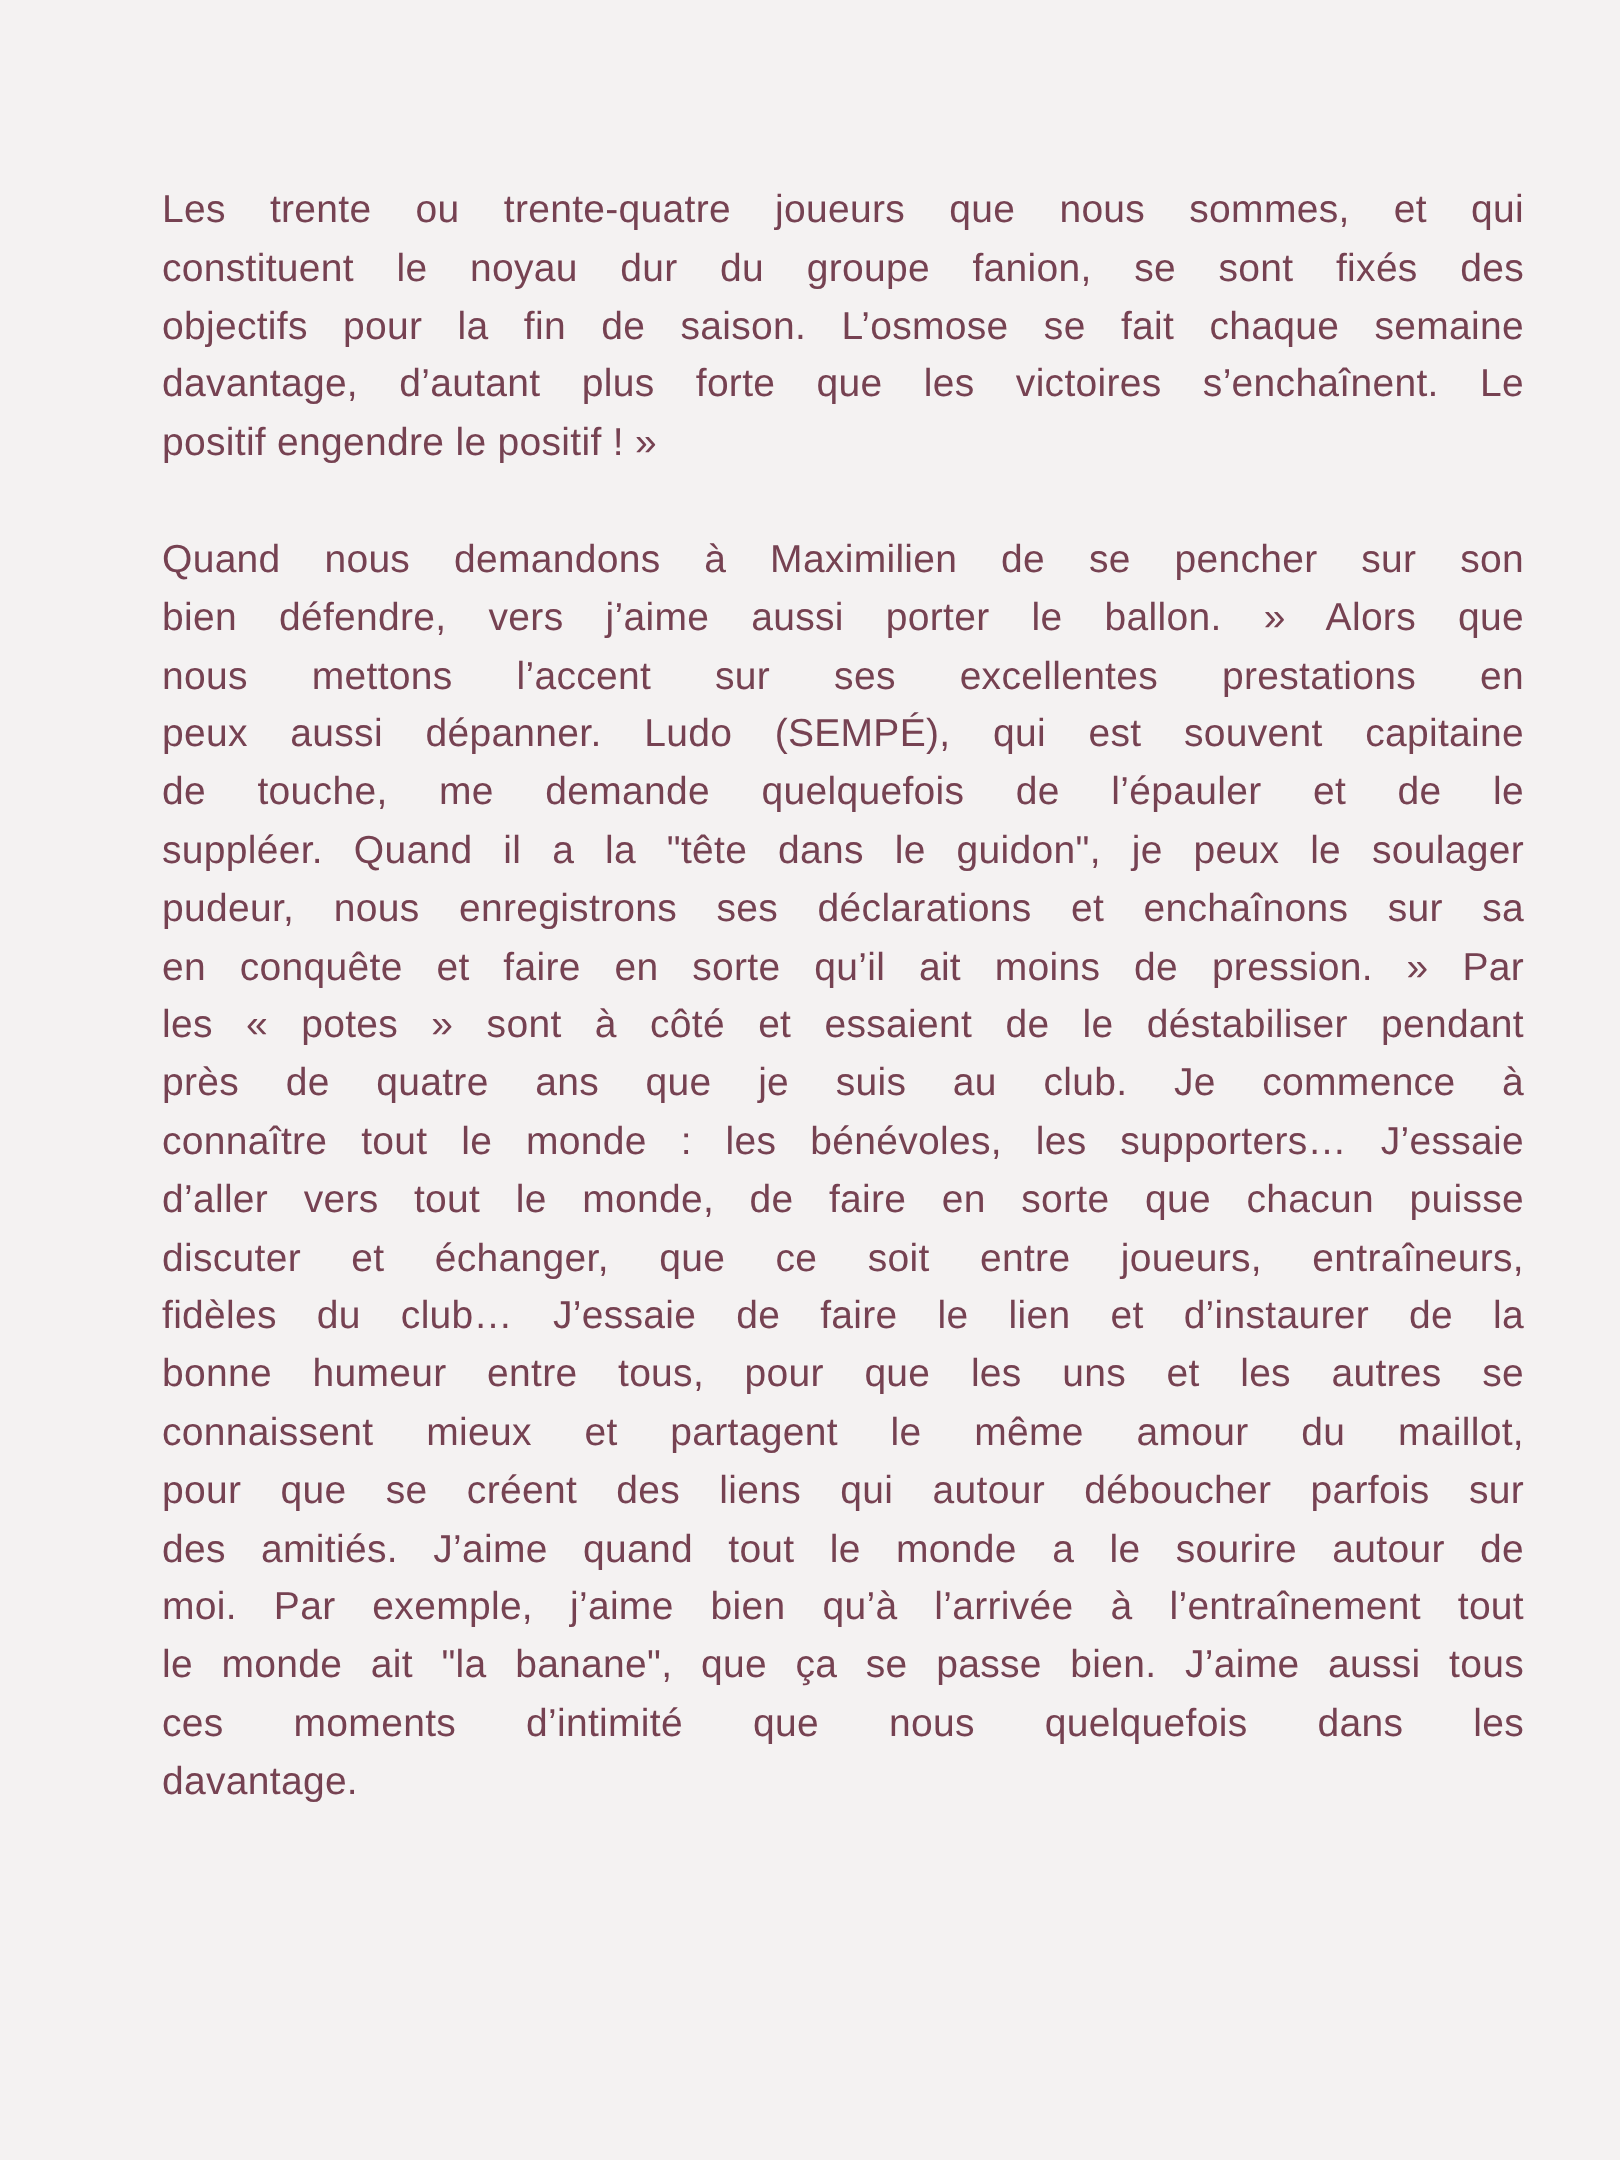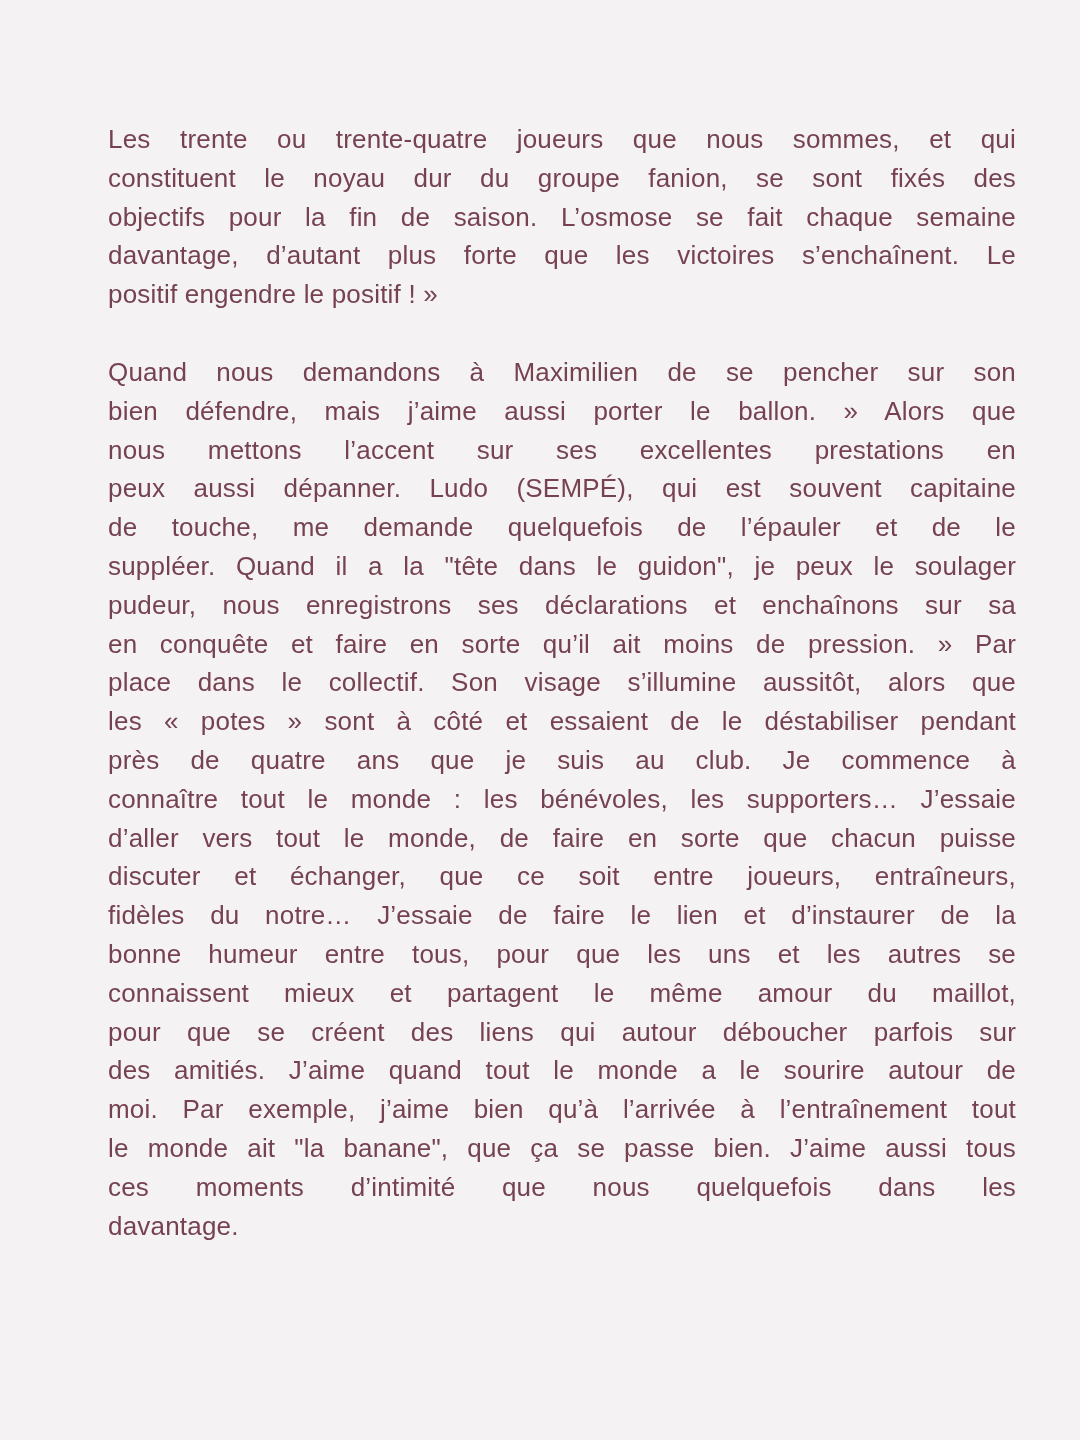--- a/index.html
+++ b/index.html
@@ -49,34 +49,33 @@
   <section class="article" id="article">
       <p class="para">
         <span class="line">Les trente ou trente-quatre joueurs que nous sommes, et qui</span>
         <span class="line">constituent le noyau dur du groupe fanion, se sont fixés des</span>
         <span class="line">objectifs pour la fin de saison. L’osmose se fait chaque semaine</span>
         <span class="line">davantage, d’autant plus forte que les victoires s’enchaînent. Le</span>
         <span class="line last">positif engendre le positif ! »</span>
       </p>
       <p class="para">
         <span class="line">Quand nous demandons à Maximilien de se pencher sur son</span>
-        <span class="line">bien défendre, mais j’aime aussi porter le ballon. » Alors que</span>
+        <span class="line">bien défendre, vers j’aime aussi porter le ballon. » Alors que</span>
         <span class="line">nous mettons l’accent sur ses excellentes prestations en</span>
         <span class="line">peux aussi dépanner. Ludo (SEMPÉ), qui est souvent capitaine</span>
         <span class="line">de touche, me demande quelquefois de l’épauler et de le</span>
         <span class="line">suppléer. Quand il a la "tête dans le guidon", je peux le soulager</span>
         <span class="line">pudeur, nous enregistrons ses déclarations et enchaînons sur sa</span>
         <span class="line">en conquête et faire en sorte qu’il ait moins de pression. » Par</span>
-        <span class="line">place dans le collectif. Son visage s’illumine aussitôt, alors que</span>
         <span class="line">les « potes » sont à côté et essaient de le déstabiliser pendant</span>
         <span class="line">près de quatre ans que je suis au club. Je commence à</span>
         <span class="line">connaître tout le monde : les bénévoles, les supporters… J’essaie</span>
         <span class="line">d’aller vers tout le monde, de faire en sorte que chacun puisse</span>
         <span class="line">discuter et échanger, que ce soit entre joueurs, entraîneurs,</span>
-        <span class="line">fidèles du notre… J’essaie de faire le lien et d’instaurer de la</span>
+        <span class="line">fidèles du club… J’essaie de faire le lien et d’instaurer de la</span>
         <span class="line">bonne humeur entre tous, pour que les uns et les autres se</span>
         <span class="line">connaissent mieux et partagent le même amour du maillot,</span>
         <span class="line">pour que se créent des liens qui autour déboucher parfois sur</span>
         <span class="line">des amitiés. J’aime quand tout le monde a le sourire autour de</span>
         <span class="line">moi. Par exemple, j’aime bien qu’à l’arrivée à l’entraînement tout</span>
         <span class="line">le monde ait "la banane", que ça se passe bien. J’aime aussi tous</span>
         <span class="line">ces moments d’intimité que nous quelquefois dans les</span>
         <span class="line last">davantage.</span>
       </p>
     </section>

